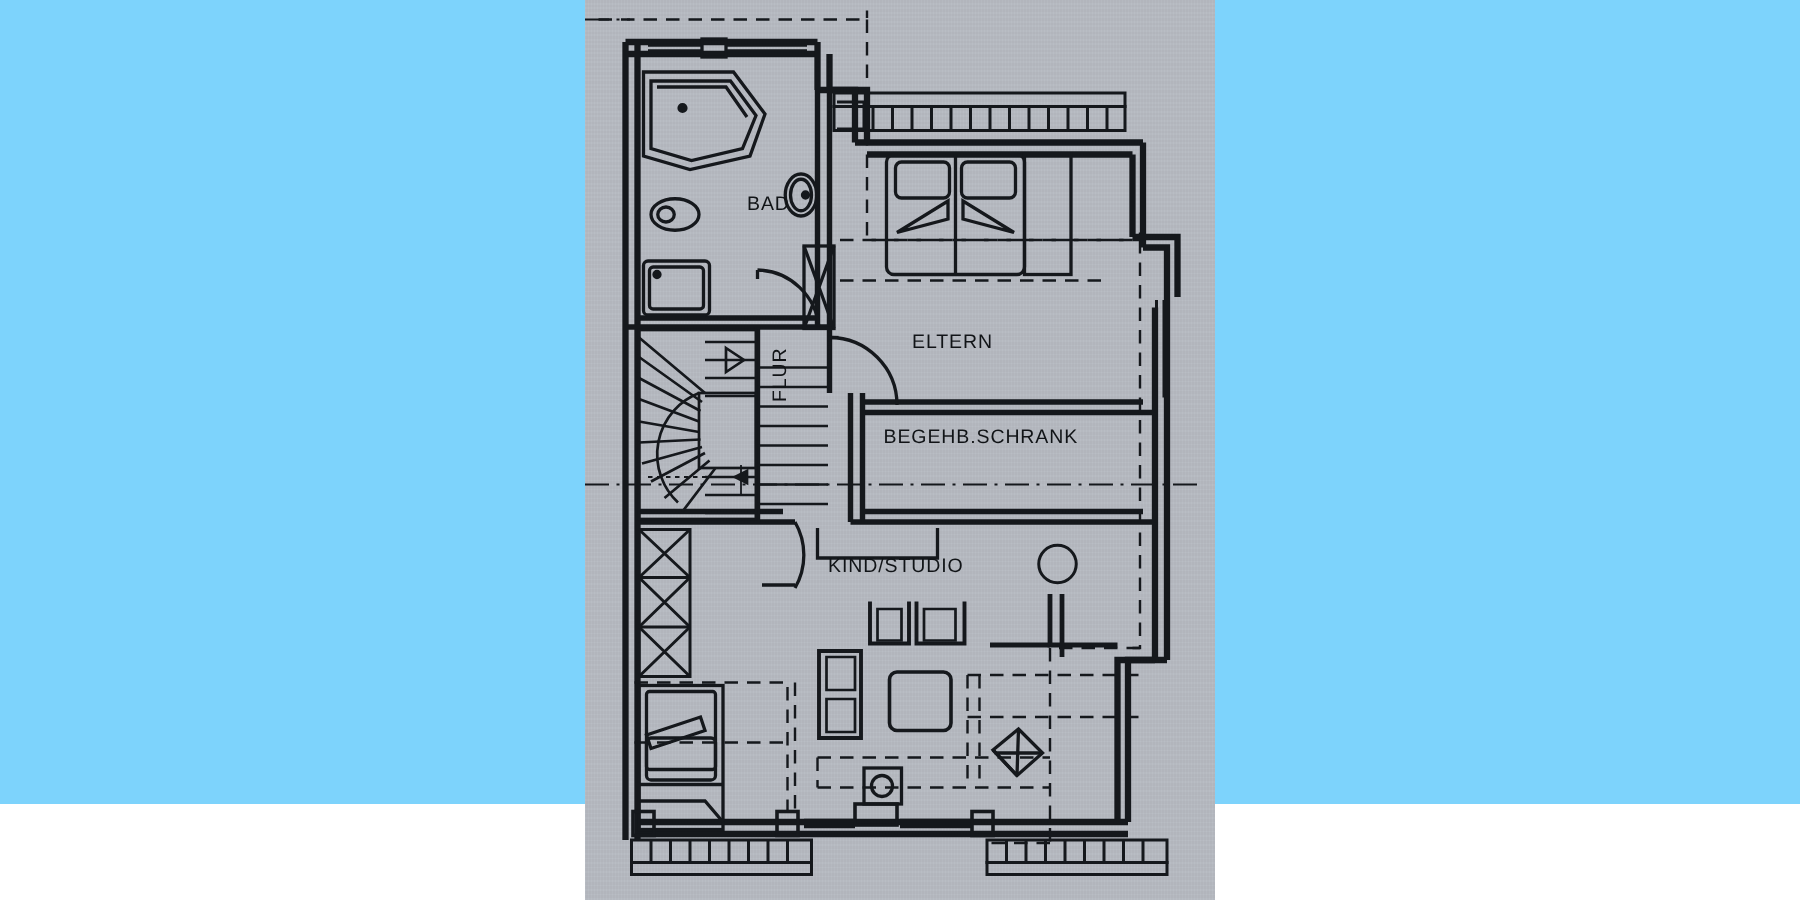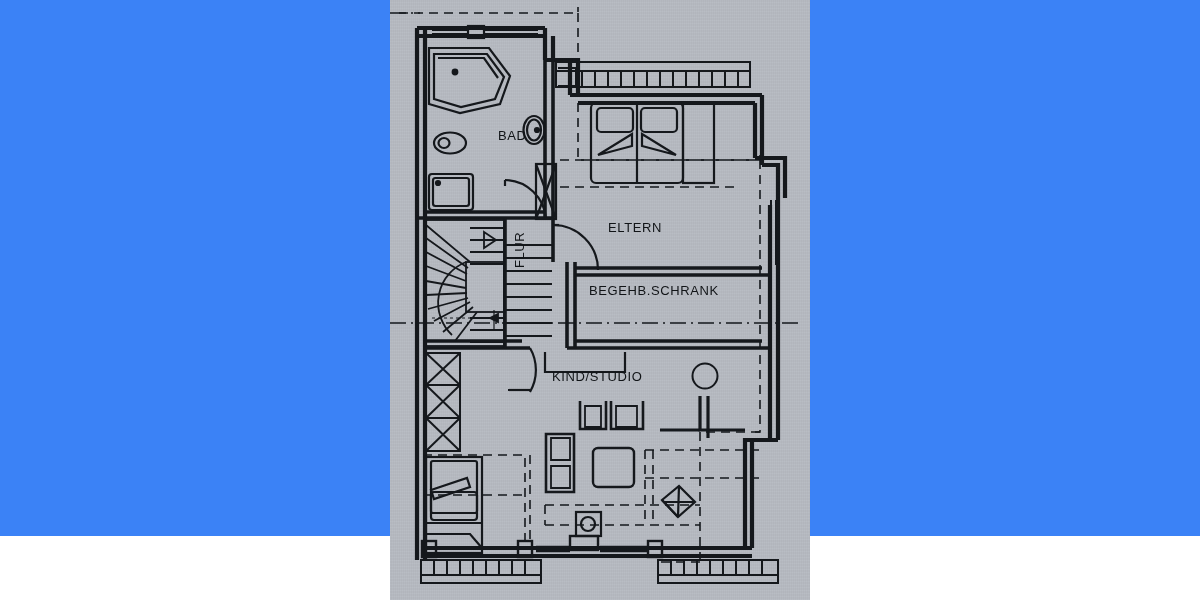--- a/index.html
+++ b/index.html
@@ -8,21 +8,21 @@
     width: 1200px;
     height: 600px;
     overflow: hidden;
     background: #ffffff;
     font-family: "Liberation Sans", sans-serif;
   }
   #stage {
     position: relative;
     width: 1200px;
     height: 536px;
-    background: #3b82f6;
+    background: #7dd3fc;
   }
   #paper {
     position: absolute;
     left: 390px;
     top: 0px;
     width: 420px;
     height: 600px;
     background: #b9bdc4;
   }
   

